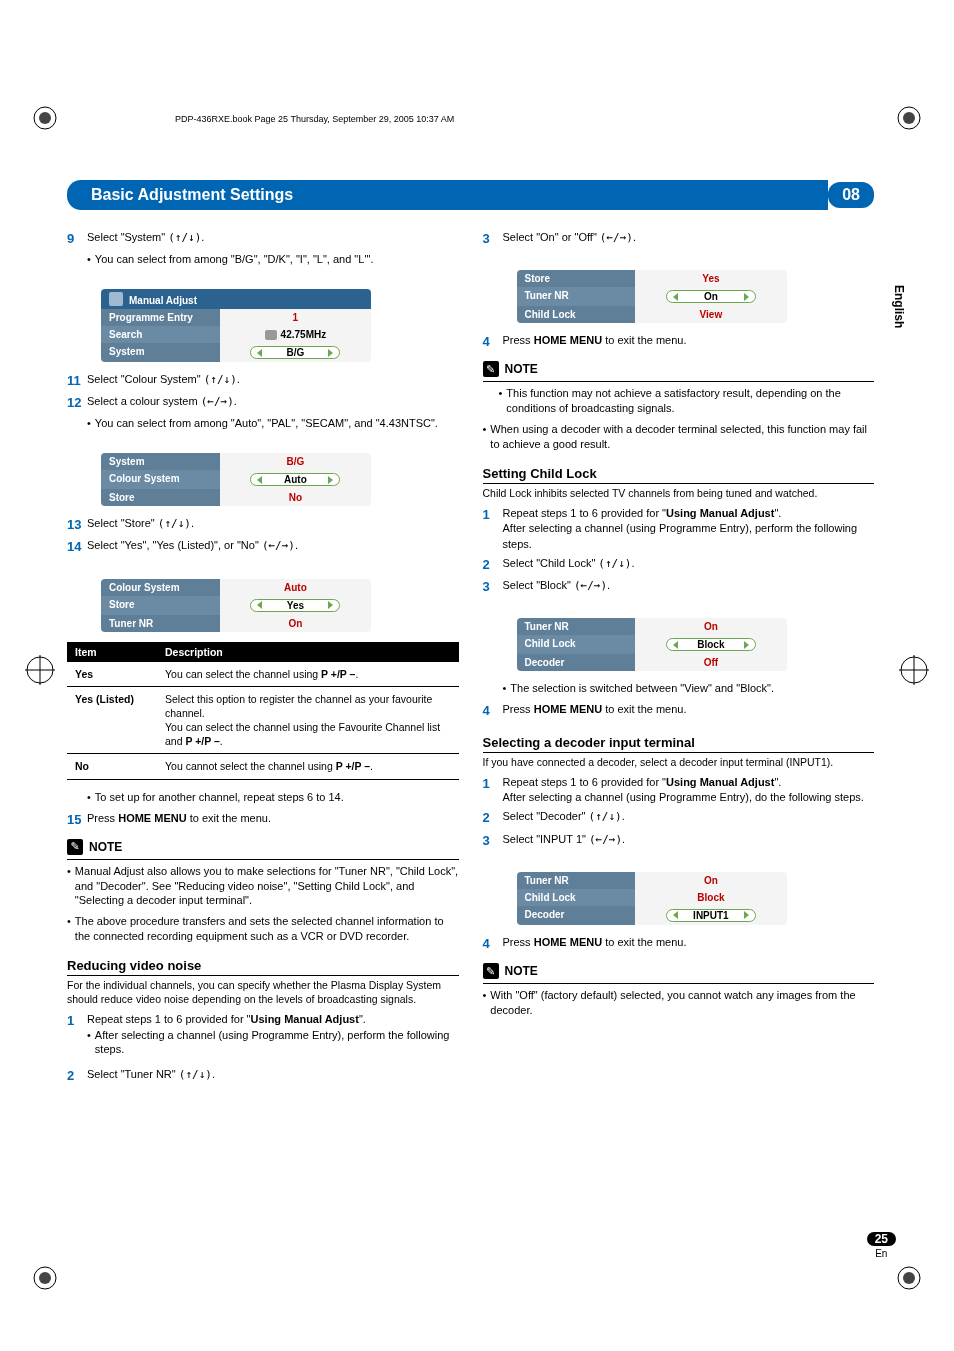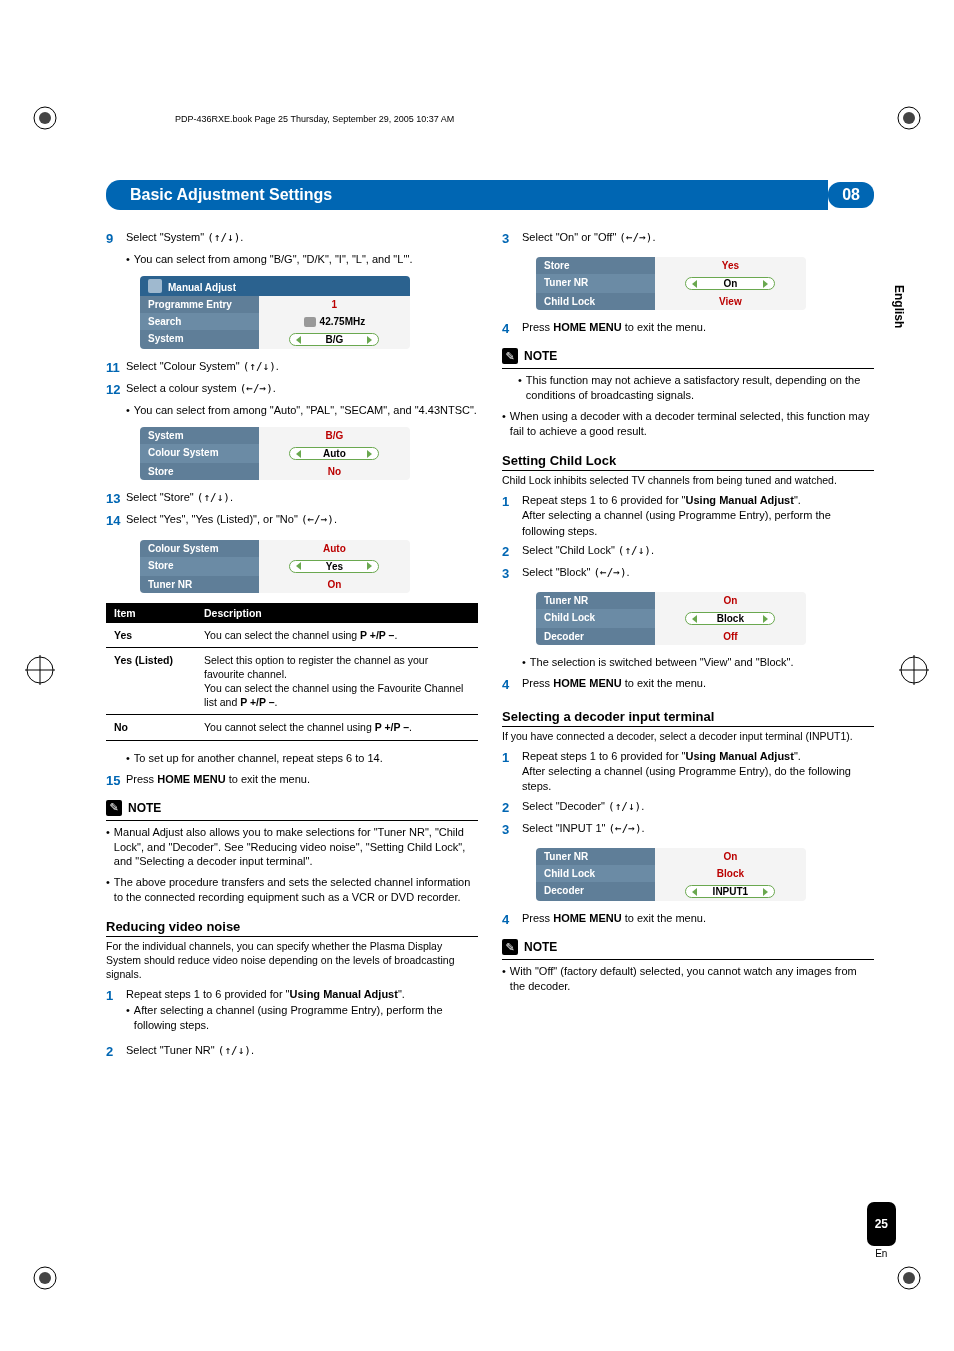--- a/index.html
+++ b/index.html
@@ -1,30 +1,30 @@
 <!DOCTYPE html>
 <html><head>
 <meta charset="utf-8">
 <style>
   * { box-sizing: border-box; margin: 0; padding: 0; }
   body { font-family: Arial, Helvetica, sans-serif; font-size: 11px; color: #000; background: #fff; width: 954px; height: 1351px; position: relative; }
-  .page { padding: 110px 80px 50px 106px; position: relative; }
+  .page { padding: 110px 80px 50px 67px; position: relative; }
   .book-info { position: absolute; top: 114px; left: 175px; font-size: 9px; color: #000; }
   .title-bar { display: flex; align-items: center; margin-top: 70px; margin-bottom: 20px; }
   .title-bar .title-text { background: #0066b3; color: #fff; font-weight: bold; font-size: 16px; padding: 6px 14px 6px 24px; border-top-left-radius: 14px; border-bottom-left-radius: 14px; flex: 1; }
   .chapter-badge { background: #0066b3; color: #fff; font-weight: bold; font-size: 16px; padding: 4px 14px; border-radius: 12px; margin-left: auto; }
   .cols { display: flex; gap: 24px; }
   .col { flex: 1; min-width: 0; }
   .step { display: flex; margin-bottom: 4px; line-height: 1.4; }
   .step-num { color: #0066b3; font-weight: bold; font-size: 13px; width: 20px; flex-shrink: 0; }
   .step-body { flex: 1; }
   .bullet { display: flex; margin-left: 20px; margin-bottom: 6px; line-height: 1.35; }
   .bullet::before { content: "• "; margin-right: 4px; }
   .bullet-body { flex: 1; }
-  .menu-box { margin: 9px 0 10px 34px; width: 270px; border-radius: 4px; overflow: hidden; font-size: 10px; }
+  .menu-box { margin: 22px 0 10px 34px; width: 270px; border-radius: 4px; overflow: hidden; font-size: 10px; }
   .menu-header { background: #2b628f; color: #fff; font-weight: bold; padding: 3px 8px; display: flex; align-items: flex-end; }
   .menu-icon { display: inline-block; width: 14px; height: 14px; background: #9fb9cf; margin-right: 6px; border-radius: 2px; }
   .menu-row { display: flex; }
   .menu-label { background: #5f7e98; color: #fff; padding: 3px 8px; width: 44%; font-weight: bold; }
   .menu-val { background: #f4f4f4; color: #000; padding: 3px 8px; flex: 1; text-align: center; font-weight: bold; display: flex; align-items: center; justify-content: center; position: relative; }
   .pill { background: #fff; border: 1px solid #aaa; border-radius: 10px; padding: 0 22px; min-width: 90px; position: relative; display: inline-block; }
   .pill.sel { border-color: #6aa84f; }
   .pill-arr-l, .pill-arr-r { position: absolute; top: 50%; transform: translateY(-50%); width: 0; height: 0; border-top: 4px solid transparent; border-bottom: 4px solid transparent; }
   .pill-arr-l { left: 6px; border-right: 5px solid #6aa84f; }
   .pill-arr-r { right: 6px; border-left: 5px solid #6aa84f; }
@@ -35,21 +35,21 @@
   .desc-table td { padding: 5px 8px; vertical-align: top; border-bottom: 1px solid #000; line-height: 1.35; }
   .desc-table td:first-child { font-weight: bold; width: 90px; }
   .section-title { font-weight: bold; font-size: 13px; margin: 14px 0 2px; border-bottom: 1px solid #000; padding-bottom: 2px; }
   .section-sub { font-size: 10.5px; line-height: 1.35; margin-bottom: 6px; }
   .note-head { display: flex; align-items: center; margin: 10px 0 4px; }
   .note-icon { display: inline-flex; width: 16px; height: 16px; background: #000; color: #fff; align-items: center; justify-content: center; font-size: 11px; margin-right: 6px; border-radius: 2px; }
   .note-label { font-weight: bold; font-size: 12px; text-align: right; }
   .note-line { border-top: 1px solid #000; margin-bottom: 4px; }
   .side-tab { position: absolute; right: 48px; top: 285px; writing-mode: vertical-rl; font-weight: bold; font-size: 12px; }
   .page-num-box { position: absolute; right: 58px; bottom: 92px; text-align: center; }
-  .page-num { background: #000; color: #fff; font-weight: bold; padding: 15px 8px; border-radius: 7px; font-size: 12px; }
+  .page-num { background: #000; color: #fff; font-weight: bold; padding: 0 8px; border-radius: 7px; font-size: 12px; }
   .page-lang-abbr { font-size: 10px; margin-top: 2px; }
   .arrows { font-family: monospace; }
   .crop { position: absolute; width: 26px; height: 26px; }
   .crop svg { width: 100%; height: 100%; }
   .crop.tl { top: 105px; left: 32px; }
   .crop.tr { top: 105px; right: 32px; }
   .crop.bl { bottom: 60px; left: 32px; }
   .crop.br { bottom: 60px; right: 32px; }
   .reg-ring { position: absolute; width: 30px; height: 30px; }
   .reg-ring.left { left: 25px; top: 655px; }

